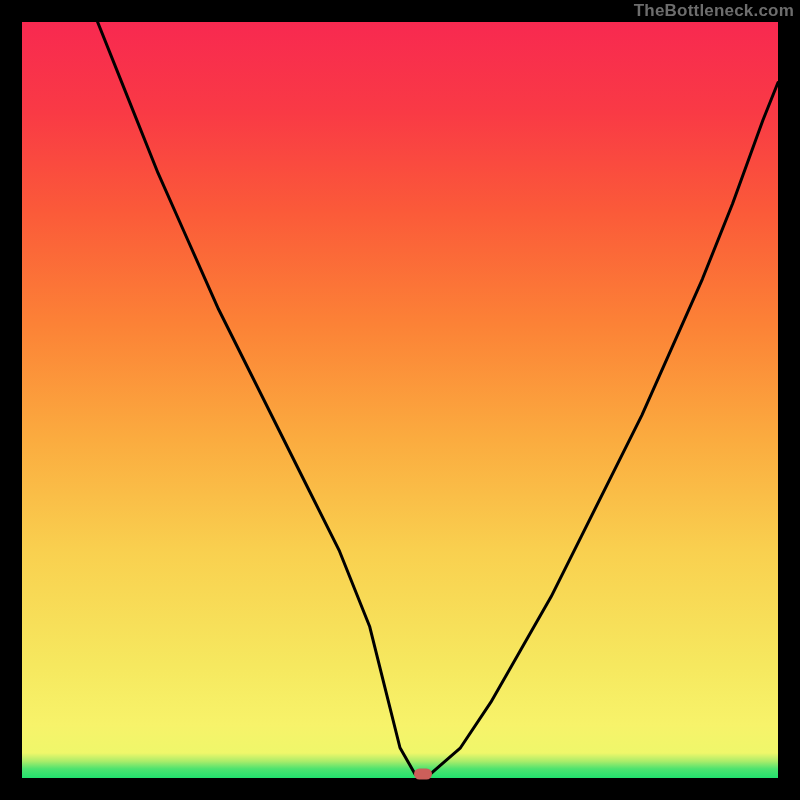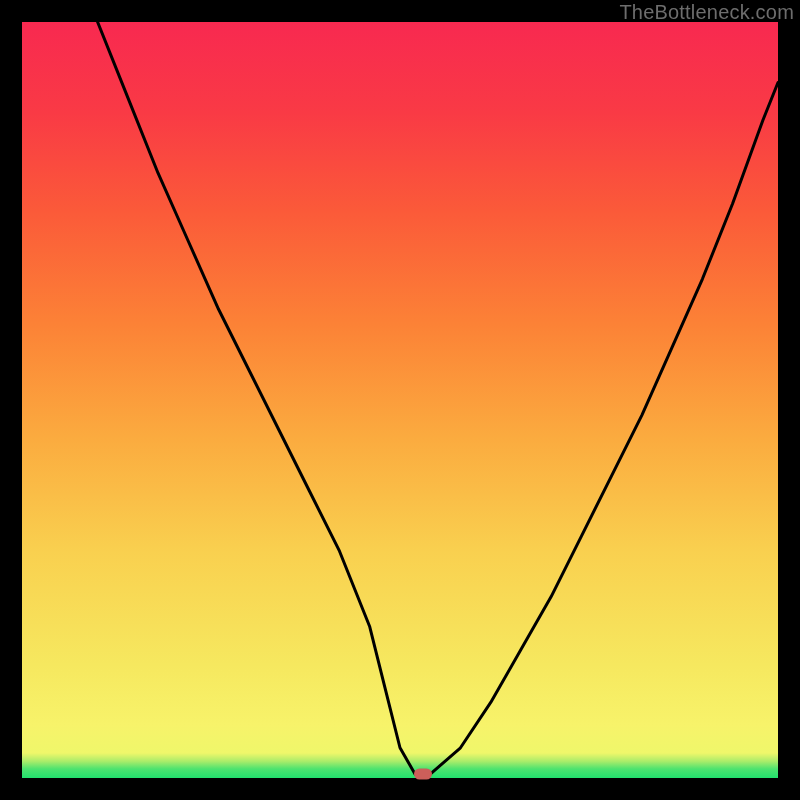--- a/index.html
+++ b/index.html
@@ -60,22 +60,22 @@
     height: 11px;
     border-radius: 6px;
     background: #cc5f5a;
     transform: translate(-50%, -50%);
   }
   .watermark {
     position: absolute;
     top: 1px;
     right: 6px;
     color: #6d6d6d;
-    font-size: 20px;
-    font-weight: 400;
+    font-size: 17px;
+    font-weight: 700;
     letter-spacing: 0.2px;
   }
 </style>
 </head>
 <body>
 
 <div class="stage">
   <div class="watermark">TheBottleneck.com</div>
 
   <div class="plot-area">

